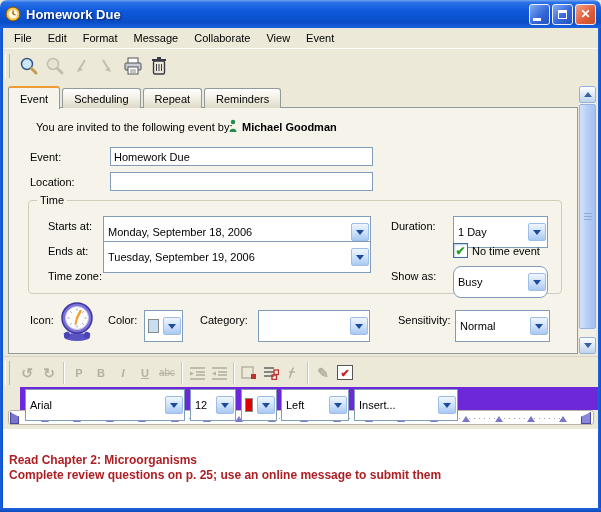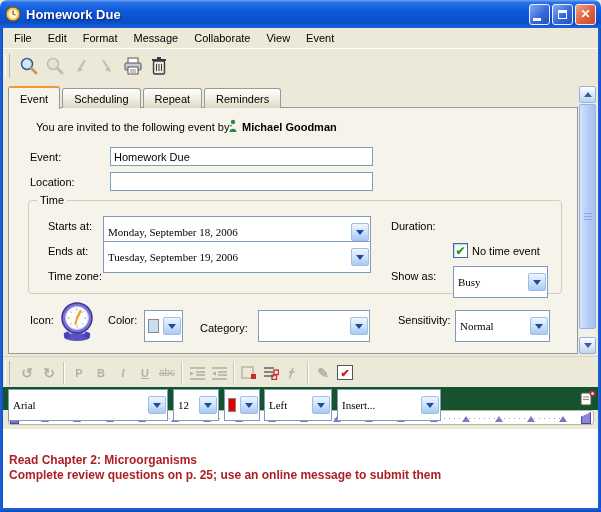--- a/index.html
+++ b/index.html
@@ -34,21 +34,21 @@
        background:linear-gradient(180deg,#FFFFFF,#F0EDE1 55%,#DCD8C6);
        border:1px solid #919B9C;border-bottom:none;border-radius:3px 3px 0 0;box-sizing:border-box;}
   .tab.active{height:23px;background:#F6F4EA;border-top:2px solid #EF9B34;margin-bottom:-1px;z-index:4;}
   .tabpage{position:absolute;top:107px;left:8px;width:570px;height:247px;background:#F6F4EA;border:1px solid #919B9C;box-sizing:border-box;z-index:1;}
   
   .lbl{position:absolute;white-space:nowrap;z-index:2;}
   .textbox{position:absolute;height:19px;border:1px solid #7F9DB9;background:#fff;padding:0 3px;box-sizing:border-box;
            font-family:"Liberation Sans",sans-serif;font-size:11px;z-index:2;}
   .groupbox{position:absolute;left:28px;top:200px;width:532px;height:92px;border:1px solid #D0CDBA;border-radius:4px;z-index:1;}
   .groupbox .gb-title{position:absolute;top:-7px;left:8px;background:#F6F4EA;padding:0 3px;}
-  .combo{position:absolute;height:32px;background:#fff;border:1px solid #7F9DB9;display:flex;align-items:center;box-sizing:border-box;z-index:2;font-family:Liberation Serif, serif;}
+  .combo{position:absolute;height:32px;background:#fff;border:1px solid #7F9DB9;display:flex;align-items:center;box-sizing:border-box;z-index:2;}
   .combo-text{flex:1;padding:0 4px;white-space:nowrap;overflow:hidden;}
   .combo-btn{width:16px;height:16px;margin:1px;border:1px solid #9EBEE8;border-radius:2px;flex:0 0 auto;
              background:linear-gradient(180deg,#EFF6FE 0%,#CBE0FA 55%,#A9C8F2 100%);
              display:flex;align-items:center;justify-content:center;}
   .chev{width:0;height:0;border-left:4px solid transparent;border-right:4px solid transparent;border-top:5px solid #1D4B9E;}
   .combo.focus .combo-text{outline:1px dotted #444;outline-offset:-3px;}
   .swatch{flex:1;height:12px;margin:0 3px;border:1px solid #888;}
   .checkbox{position:absolute;width:13px;height:13px;background:#fff;border:1px solid #3D6BA5;box-shadow:inset 1px 1px 2px #B9CDE2;
             display:flex;align-items:center;justify-content:center;z-index:2;}
   .checkmark{display:none;color:#23A223;font-size:12px;font-weight:bold;line-height:10px;}
@@ -64,21 +64,21 @@
             background:linear-gradient(90deg,#D3E2FC,#B6CEF7 50%,#A5C0F0);display:flex;align-items:center;justify-content:center;}
   .sb-thumb::after{content:"";width:8px;height:8px;background:repeating-linear-gradient(180deg,#8FA8DA 0 1px,transparent 1px 3px);}
   
   .fmtbar{position:absolute;top:356px;left:3px;right:3px;height:31px;border-top:1px solid #D8D5C4;display:flex;align-items:center;background:#ECE9D8;}
   .fbtn{min-width:22px;height:22px;display:flex;align-items:center;justify-content:center;color:#B5B1A0;font-weight:bold;}
   .fbtn.gray-glyph{font-size:14px;}
   .fbtn .st{text-decoration:line-through;font-size:10px;font-weight:normal;}
   .spellbox{width:14px;height:13px;background:#fff;border:1px solid #555;display:flex;align-items:center;justify-content:center;}
   .spellbox span{color:#C22;font-size:11px;font-weight:bold;line-height:10px;display:block;}
   
-  .fontbar{position:absolute;top:387px;left:3px;right:3px;height:23px;background:#14532d;}
+  .fontbar{position:absolute;top:387px;left:20px;right:3px;height:23px;background:#6d28d9;}
   
   .ruler{position:absolute;top:410px;left:8px;width:586px;height:15px;background:#fff;border:1px solid #B8B5A5;border-radius:3px;box-sizing:border-box;z-index:1;}
   .ruler::after{content:"";position:absolute;left:20px;right:26px;top:7px;height:1px;
                 background:repeating-linear-gradient(90deg,#A8A494 0 1px,transparent 1px 5px);}
   .tabstop{position:absolute;bottom:2px;width:0;height:0;border-left:4px solid transparent;border-right:4px solid transparent;border-bottom:6px solid #7A76C8;}
   .ruler-left-marker{position:absolute;left:1px;top:1px;width:9px;height:12px;background:#7A76C8;
                      clip-path:polygon(0 0,100% 40%,100% 100%,0 100%);border:1px solid #4A46A0;box-sizing:border-box;}
   .ruler-right-marker{position:absolute;right:2px;top:1px;width:10px;height:12px;background:#8A86D8;
                       clip-path:polygon(0 40%,100% 0,100% 100%,0 100%);border:1px solid #4A46A0;box-sizing:border-box;}
   
@@ -208,34 +208,40 @@
     <span class="gb-title">Time</span>
   </div>
   <span class="lbl" style="left:48px;top:220px;">Starts at:</span>
   <div class="combo" style="left:103px;top:216px;width:268px;">
     <span class="combo-text">Monday, September 18, 2006</span>
     <span class="combo-btn">
         <i class="chev"></i>
       </span>
   </div>
   <span class="lbl" style="left:391px;top:220px;">Duration:</span>
+  <div class="combo" style="left:453px;top:216px;width:95px;">
+    <span class="combo-text">1 Day</span>
+    <span class="combo-btn">
+        <i class="chev"></i>
+      </span>
+  </div>
   <span class="lbl" style="left:48px;top:245px;">Ends at:</span>
   <div class="combo" style="left:103px;top:241px;width:268px;">
     <span class="combo-text">Tuesday, September 19, 2006</span>
     <span class="combo-btn">
         <i class="chev"></i>
       </span>
   </div>
   <span class="checkbox checked" style="left:453px;top:243px;">
     <span class="checkmark">✔</span>
   </span>
   <span class="lbl" style="left:472px;top:245px;">No time event</span>
   <span class="lbl" style="left:48px;top:270px;">Time zone:</span>
   <span class="lbl" style="left:391px;top:270px;">Show as:</span>
-  <div class="combo" style="left:453px;top:266px;width:95px;">
+  <div class="combo" style="left:453px;top:266px;width:95px;border-radius:8px;">
     <span class="combo-text">Busy</span>
     <span class="combo-btn">
         <i class="chev"></i>
       </span>
   </div>
 
   <span class="lbl" style="left:30px;top:314px;">Icon:</span>
   <svg class="clock-big" width="40" height="44" viewBox="0 0 40 44">
     <ellipse cx="20" cy="38" rx="13" ry="4" fill="#5B53C4"></ellipse>
     <rect x="7" y="33" width="6" height="6" rx="2" fill="#4A42B8" transform="rotate(-20 10 36)"></rect>
@@ -255,21 +261,21 @@
     <line x1="20" y1="19" x2="23.5" y2="12" stroke="#F0A030" stroke-width="2.5" stroke-linecap="round"></line>
     <line x1="20" y1="19" x2="18.5" y2="25" stroke="#F0A030" stroke-width="2" stroke-linecap="round"></line>
   </svg>
   <span class="lbl" style="left:108px;top:314px;">Color:</span>
   <div class="combo" style="left:144px;top:310px;width:39px;">
     <span class="swatch" style="background: rgb(198, 224, 242);"></span>
     <span class="combo-btn">
         <i class="chev"></i>
       </span>
   </div>
-  <span class="lbl" style="left:200px;top:314px;margin-top:8px;">Category:</span>
+  <span class="lbl" style="left:200px;top:314px;">Category:</span>
   <div class="combo focus" style="left:258px;top:310px;width:112px;">
     <span class="combo-text"></span>
     <span class="combo-btn">
         <i class="chev"></i>
       </span>
   </div>
   <span class="lbl" style="left:398px;top:314px;">Sensitivity:</span>
   <div class="combo" style="left:455px;top:310px;width:95px;gap:24px;">
     <span class="combo-text">Normal</span>
     <span class="combo-btn">

